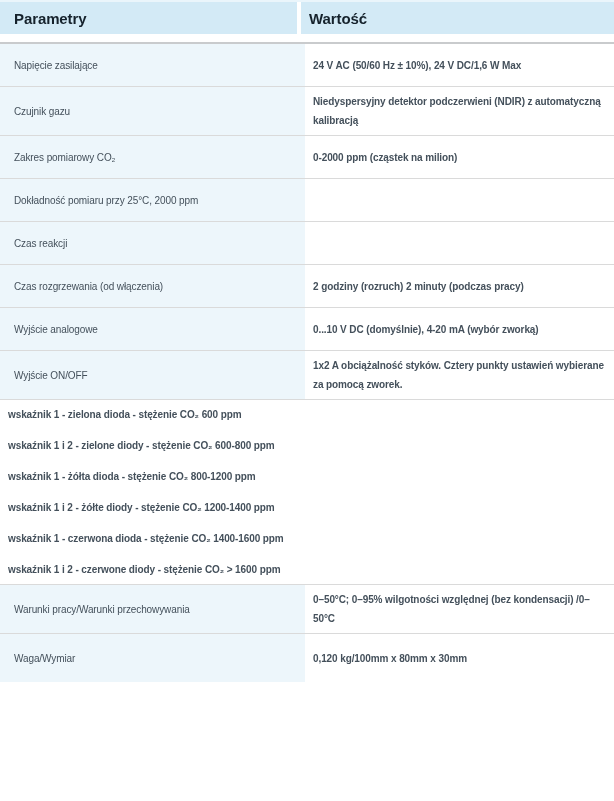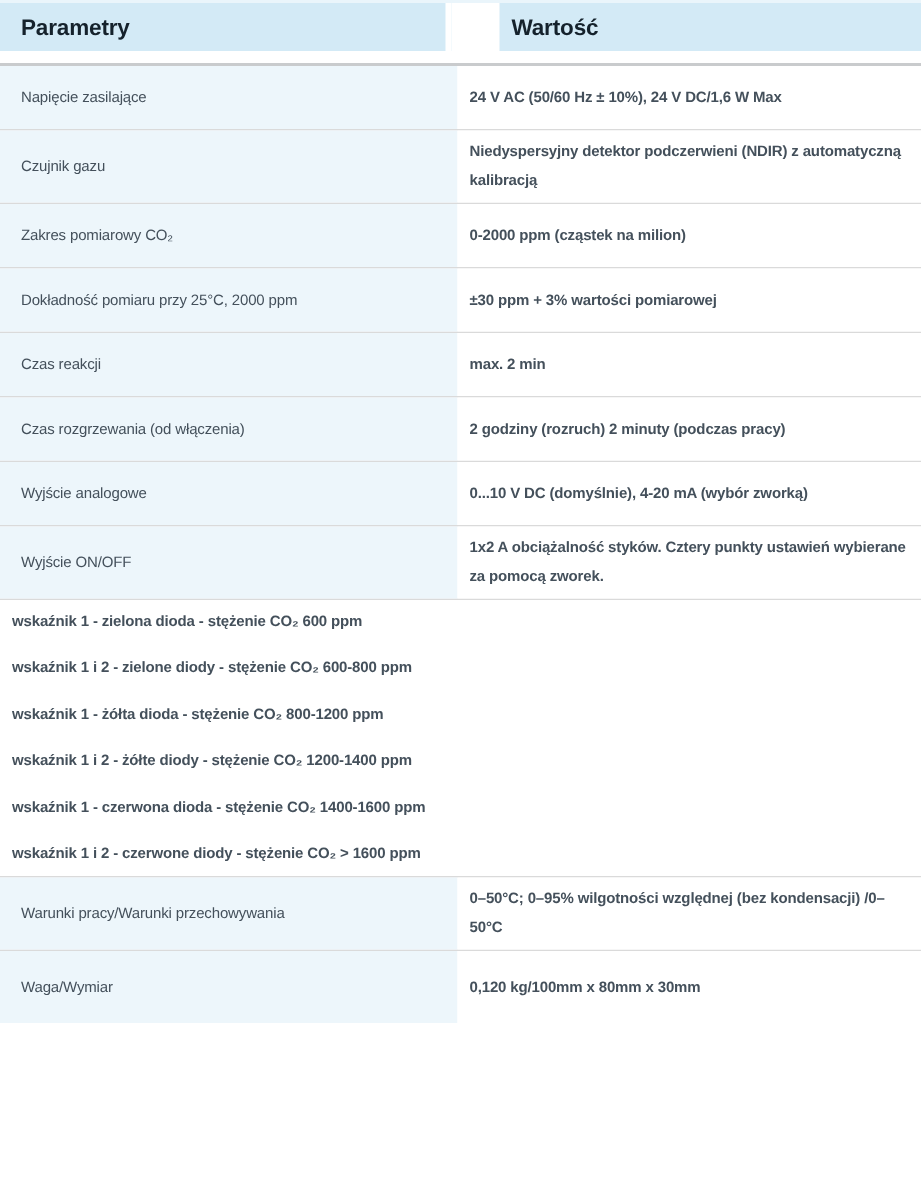--- a/index.html
+++ b/index.html
@@ -18,21 +18,20 @@
     overflow: hidden;
     background: #ffffff;
     box-sizing: border-box;
   }
   
   .header-row {
     display: flex;
     height: 34px;
     border-top: 2px solid #eaf5fb;
     box-sizing: border-box;
-    gap: 32px;
   }
   .header-cell {
     background: #d3eaf6;
     display: flex;
     align-items: center;
     font-weight: bold;
     font-size: 15px;
     letter-spacing: -0.1px;
     color: #15222c;
     box-sizing: border-box;
@@ -119,30 +118,24 @@
           <p>Zakres pomiarowy CO₂</p>
         </div>
         <div class="cell value">
           <p>0-2000 ppm (cząstek na milion)</p>
         </div>
       </div>
       <div class="row">
         <div class="cell param">
           <p>Dokładność pomiaru przy 25°C, 2000 ppm</p>
         </div>
-        <div class="cell value">
-          <p>±30 ppm + 3% wartości pomiarowej</p>
-        </div>
       </div>
       <div class="row">
         <div class="cell param">
           <p>Czas reakcji</p>
-        </div>
-        <div class="cell value">
-          <p>max. 2 min</p>
         </div>
       </div>
       <div class="row">
         <div class="cell param">
           <p>Czas rozgrzewania (od włączenia)</p>
         </div>
         <div class="cell value">
           <p>2 godziny (rozruch) 2 minuty (podczas pracy)</p>
         </div>
       </div>

